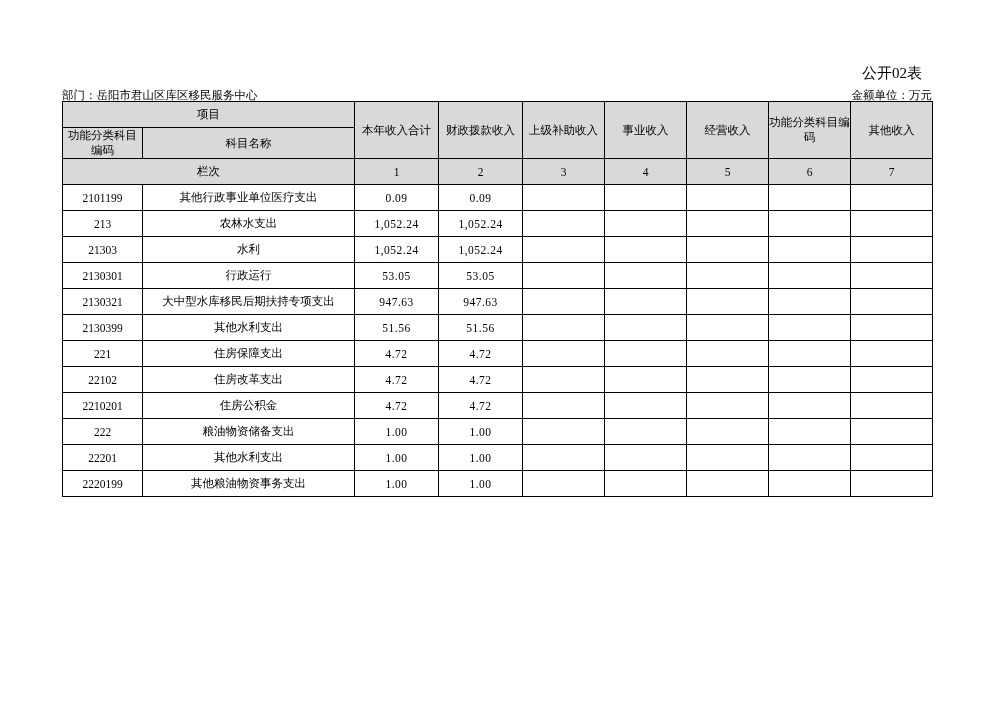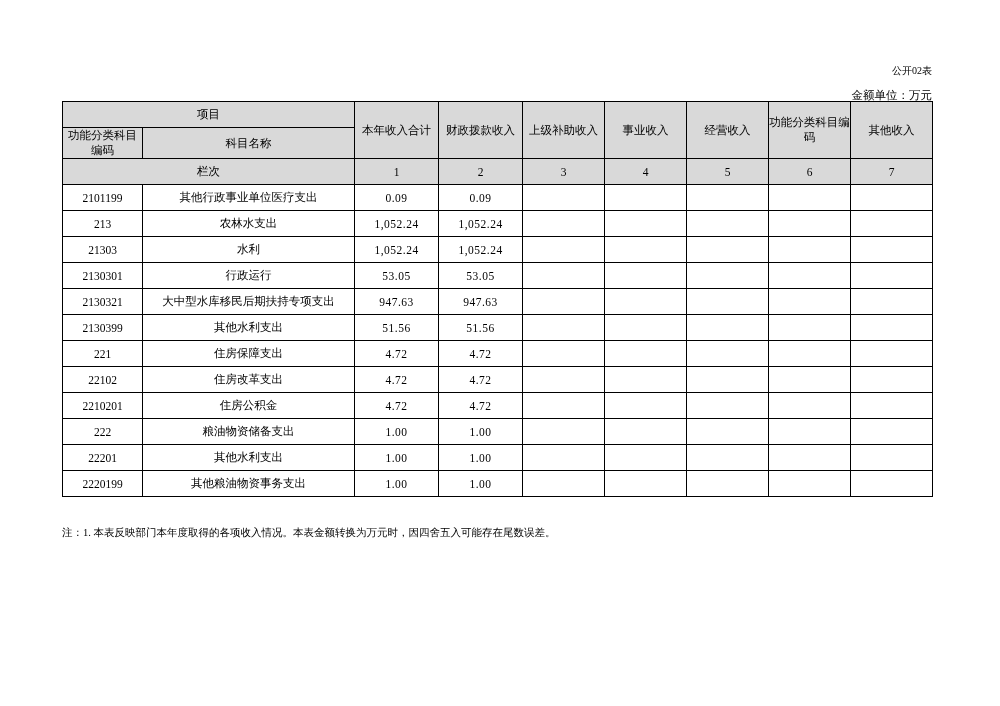--- a/index.html
+++ b/index.html
@@ -26,22 +26,22 @@
     left: 0;
     width: 1000px;
     text-align: center;
     font-size: 22px;
     font-weight: bold;
     letter-spacing: 2px;
   }
   .form-code {
     position: absolute;
     top: 64px;
-    right: 68px;
-    font-size: 10px;
+    right: 78px;
+    font-size: 15px;
   }
   .dept-line {
     position: absolute;
     top: 88px;
     left: 62px;
     font-size: 11.5px;
   }
   .unit-line {
     position: absolute;
     top: 88px;
@@ -111,20 +111,21 @@
   .colw7 { width: 82px; }
   .colw8 { width: 82px; }
   .colw9 { width: 82px; }
 </style>
 </head>
 <body>
 
 <div class="page">
 
   <div class="form-code">公开02表</div>
+  <div class="dept-line">部门：岳阳市君山区库区移民服务中心</div>
   <div class="unit-line">金额单位：万元</div>
 
   <table class="main">
     <colgroup>
       <col class="colw1">
         <col class="colw2">
         <col class="colw3">
         <col class="colw4">
       <col class="colw5">
         <col class="colw6">
@@ -288,16 +289,15 @@
         <td class="num"></td>
         <td class="num"></td>
         <td class="num"></td>
         <td class="num"></td>
         <td class="num"></td>
       </tr>
     </tbody>
   </table>
 
   <div class="notes">
-    <div>注：1. 本表反映部门本年度取得的各项收入情况。本表金额转换为万元时，因四舍五入可能存在尾数误差。</div>
   </div>
 
 </div>
 
 </body></html>

